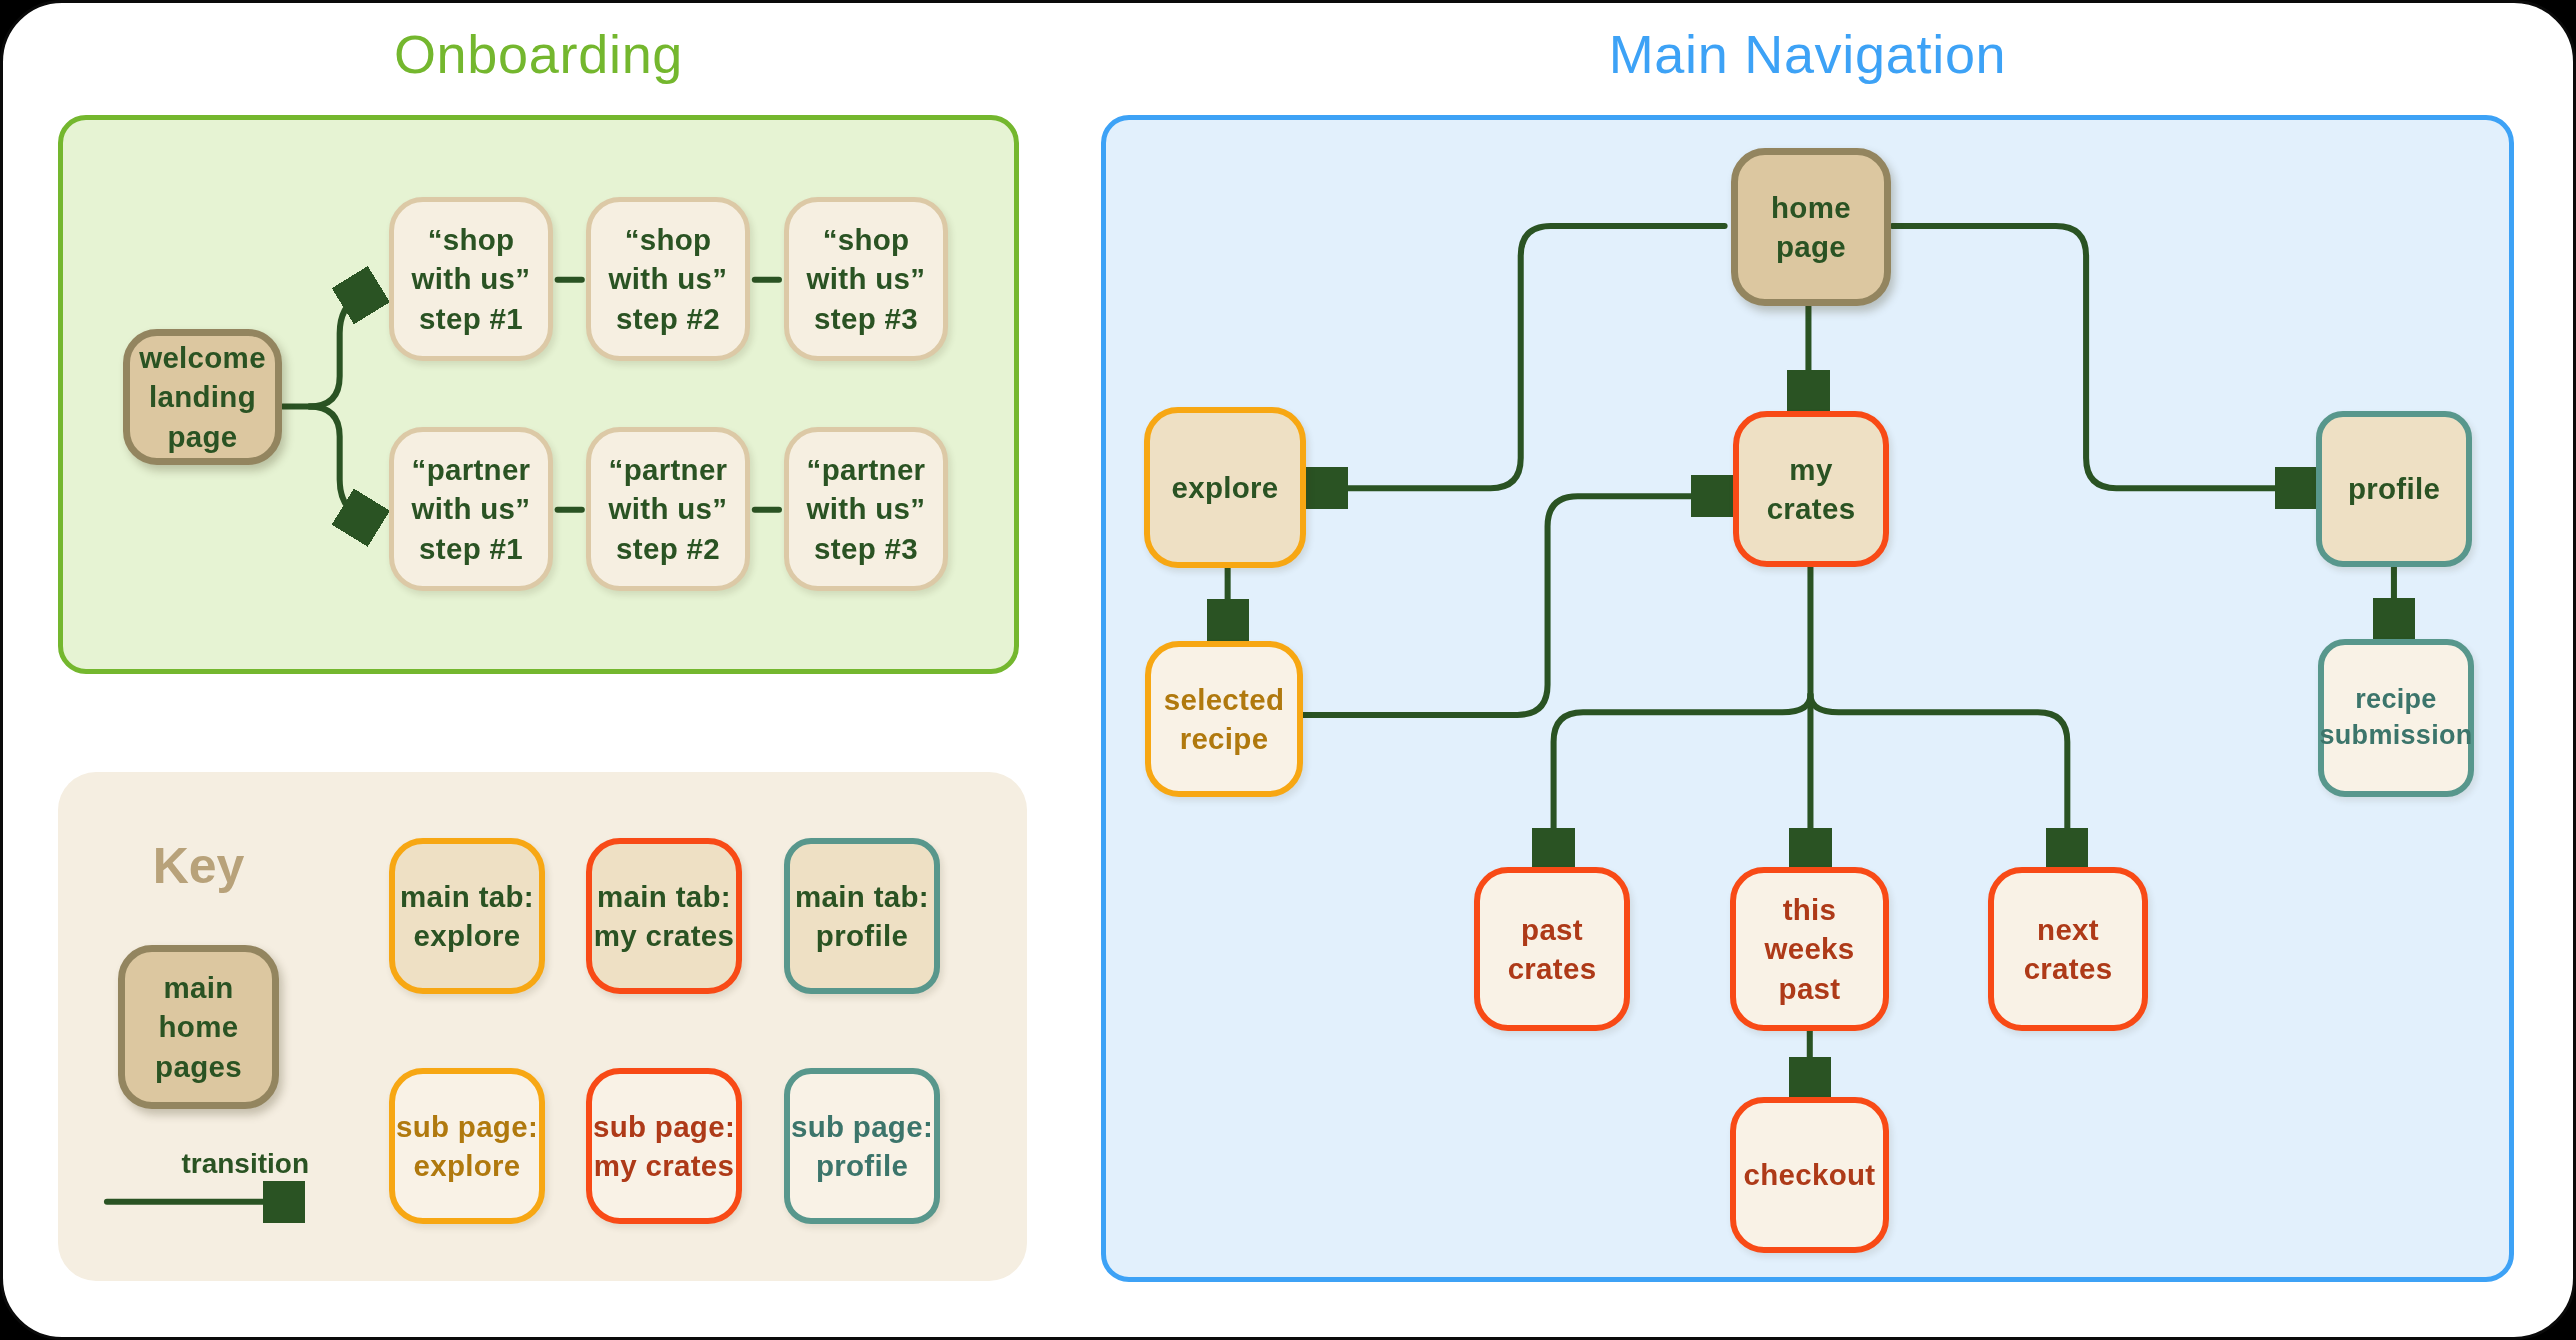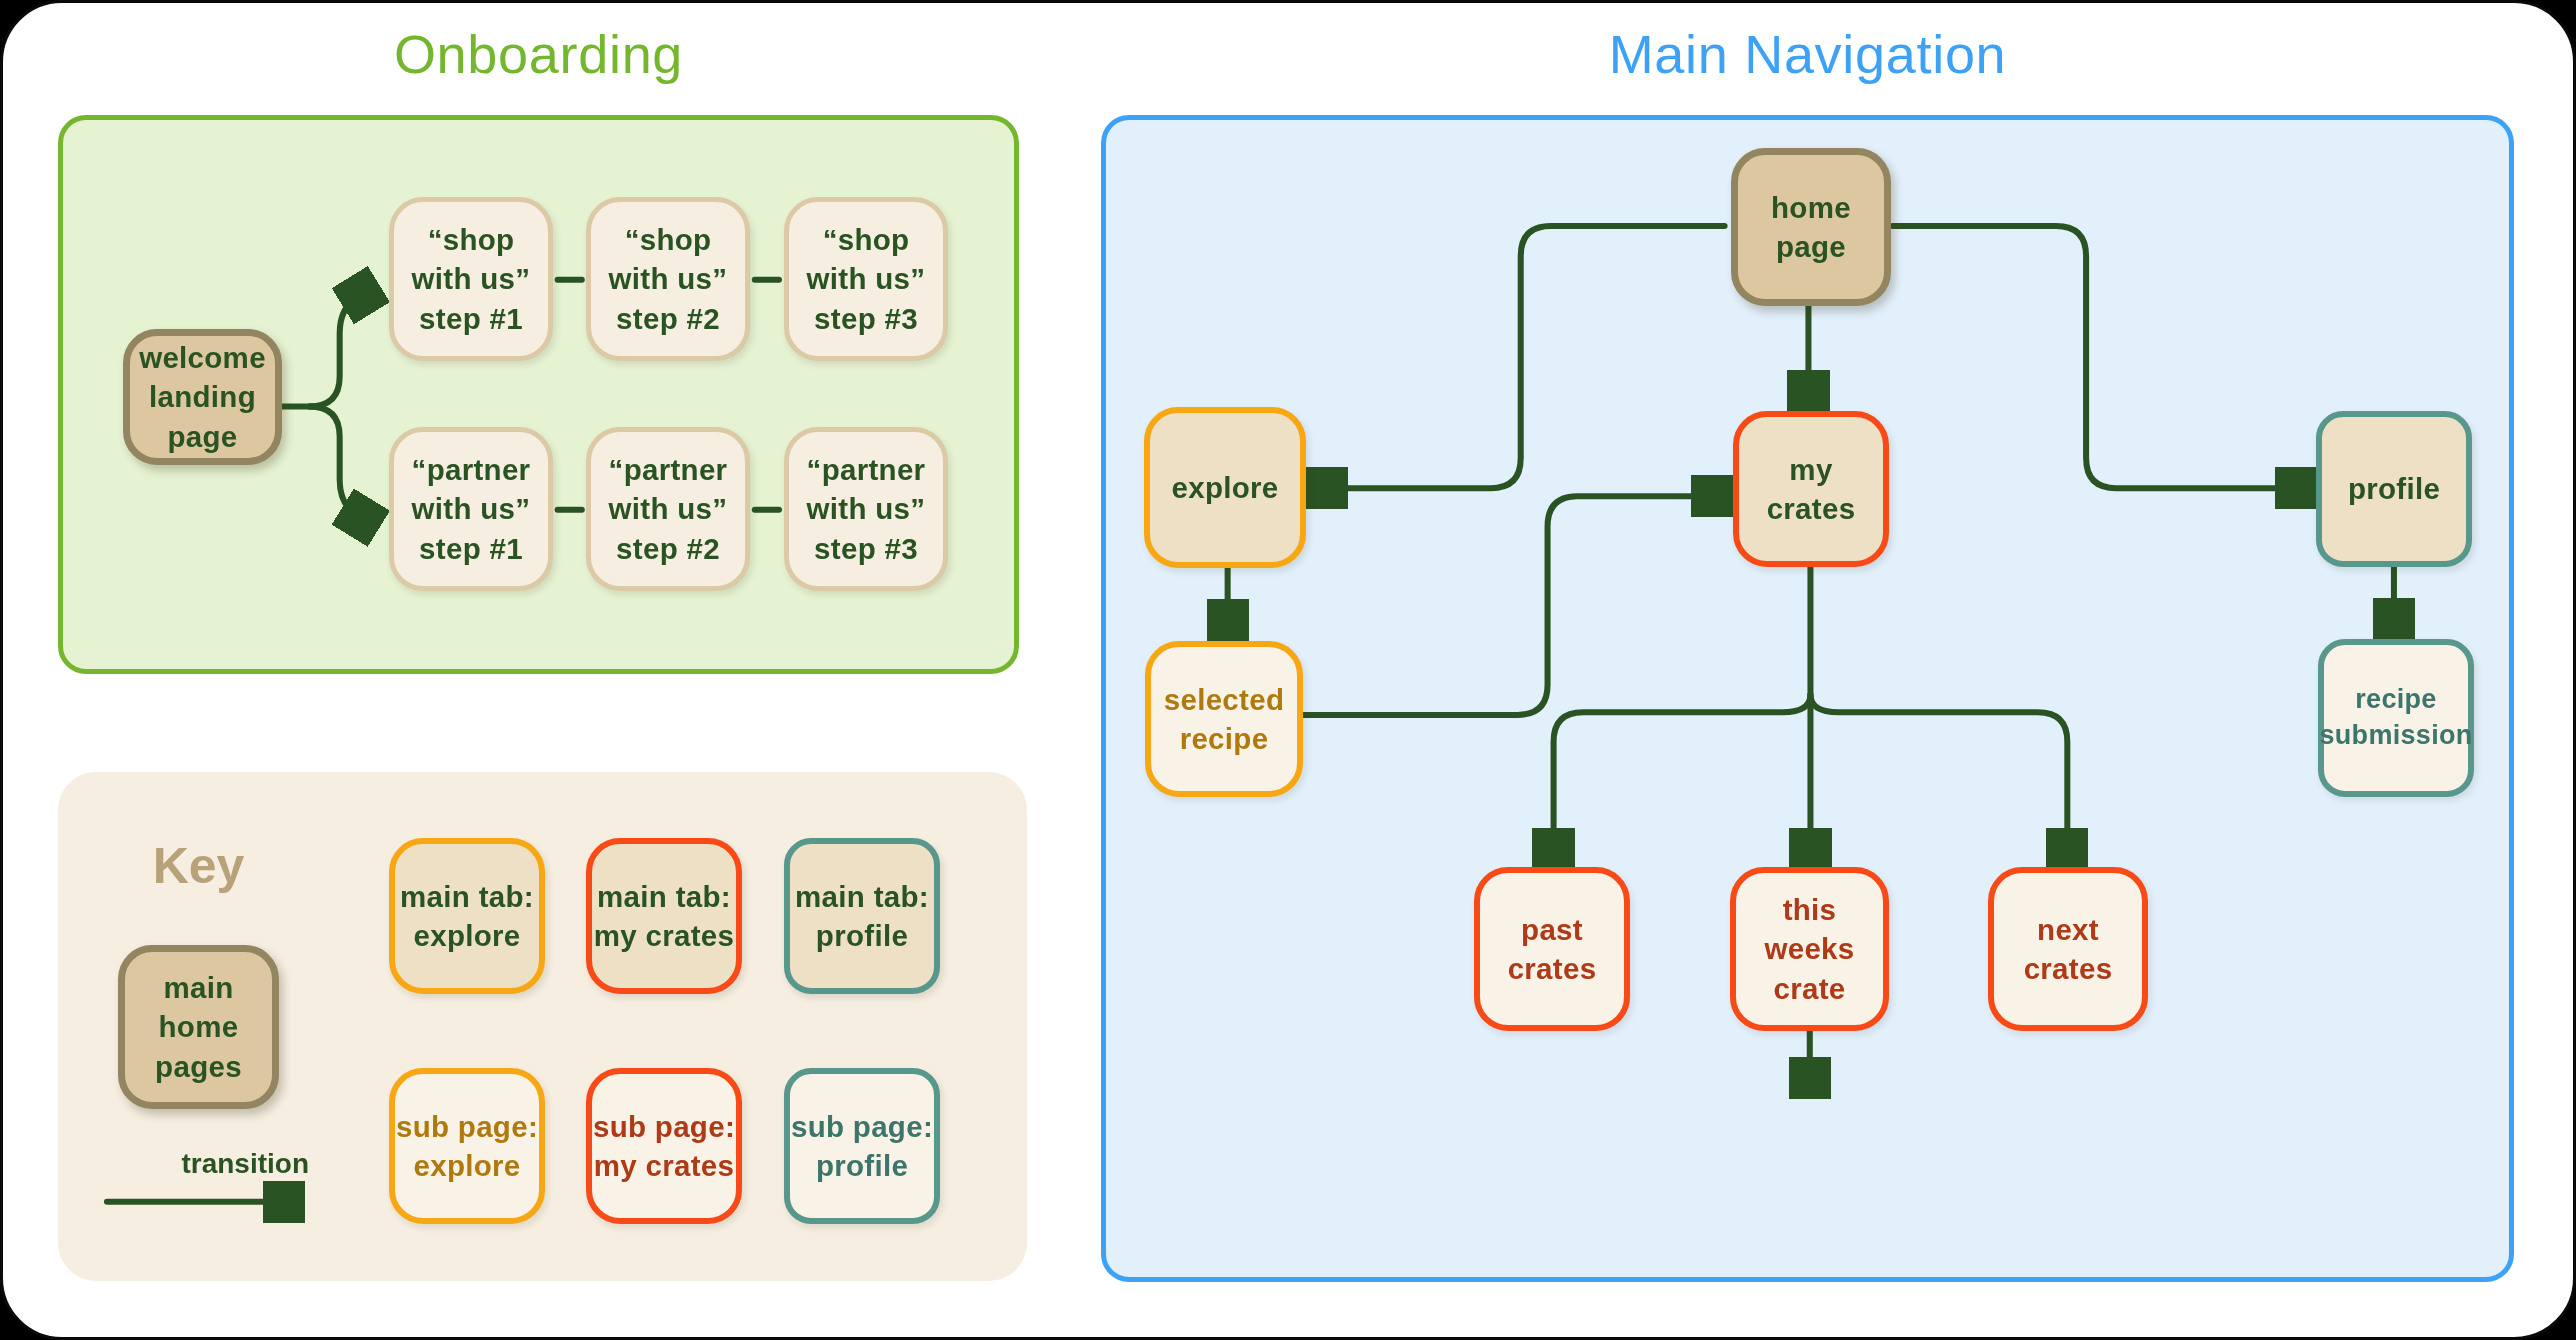--- a/index.html
+++ b/index.html
@@ -128,17 +128,18 @@
 crates</div>
   <div class="node tab b-teal" style="left:2316px;top:411px;width:156px;height:156px;">profile</div>
   <div class="node sub b-orange t-amber" style="left:1145px;top:641px;width:158px;height:156px;">selected
 recipe</div>
   <div class="node sub b-teal t-teal fs40" style="left:2318px;top:639px;width:156px;height:158px;">recipe
 submission</div>
   <div class="node sub b-red t-red" style="left:1474px;top:867px;width:156px;height:164px;">past
 crates</div>
   <div class="node sub b-red t-red" style="left:1730px;top:867px;width:159px;height:164px;">this
 weeks
-crate</div>
+past</div>
   <div class="node sub b-red t-red" style="left:1988px;top:867px;width:160px;height:164px;">next
 crates</div>
+  <div class="node sub b-red t-red" style="left:1730px;top:1097px;width:159px;height:156px;">checkout</div>
 </div>
 
 
 </body></html>

